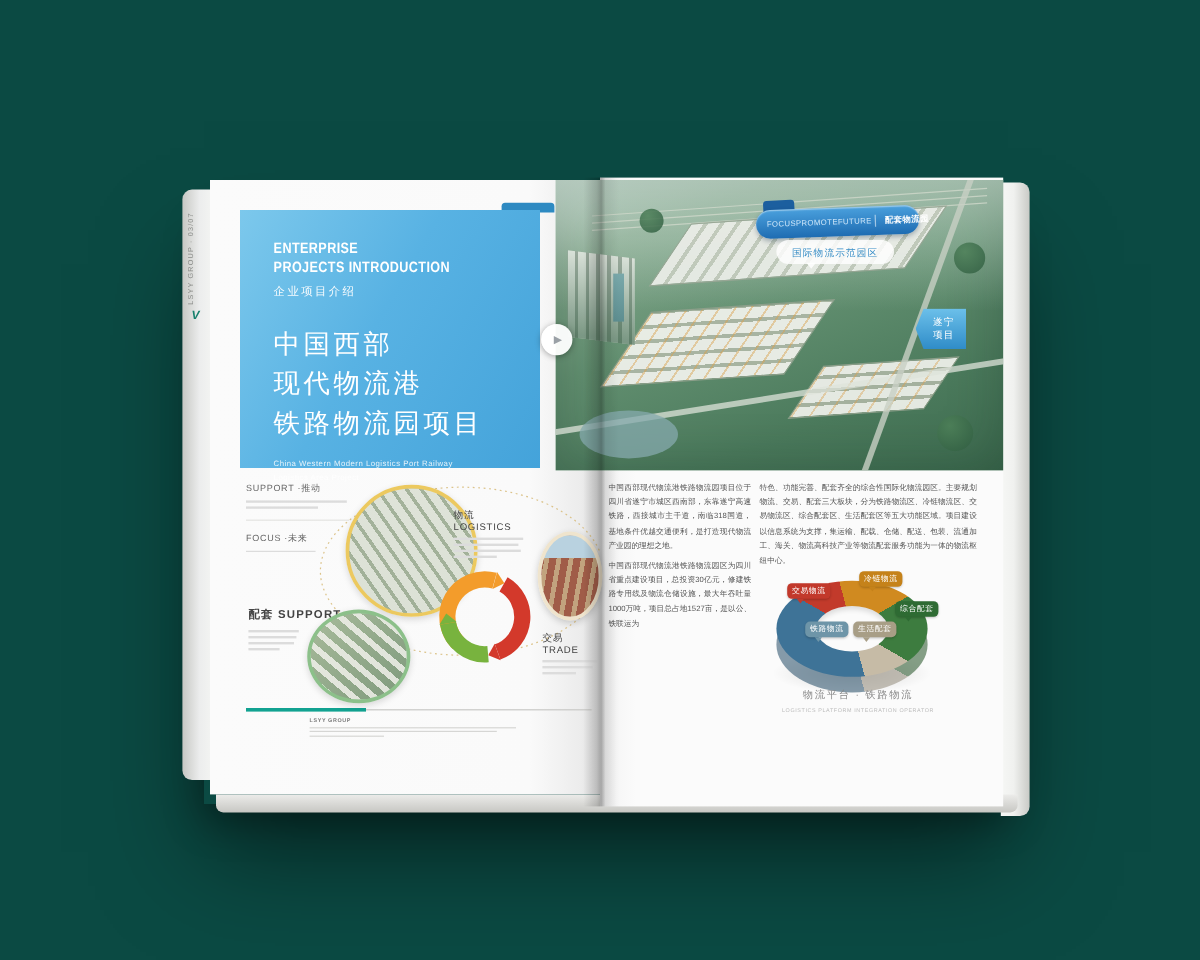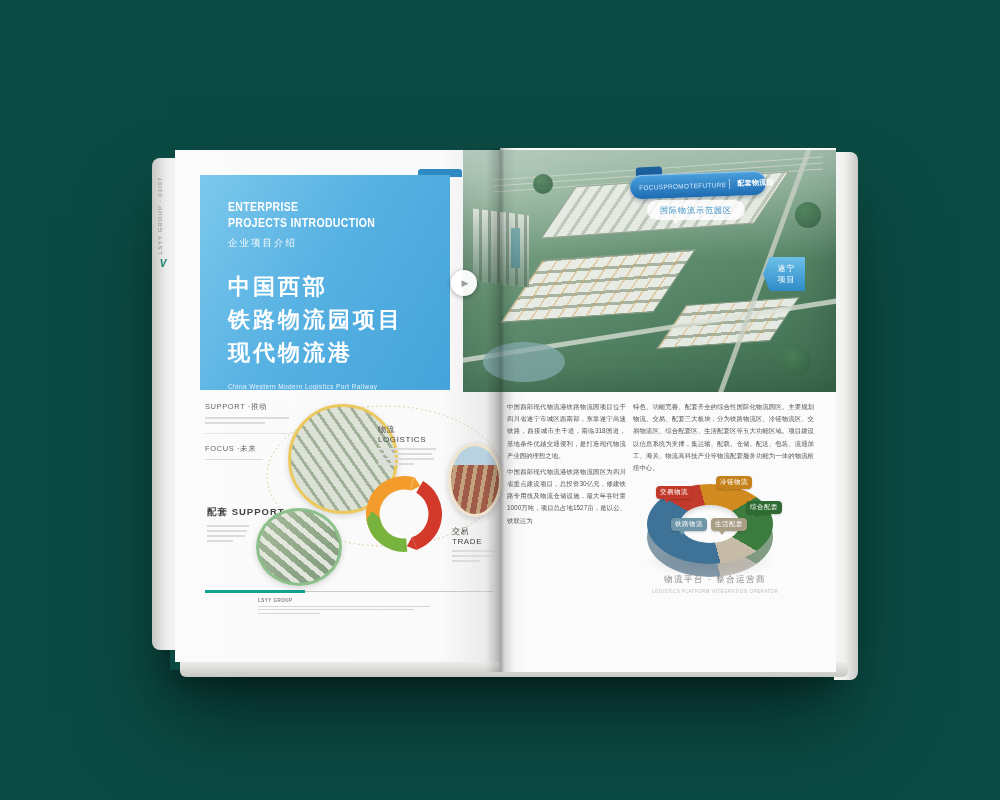--- a/index.html
+++ b/index.html
@@ -36,21 +36,21 @@
     font-style:italic;text-align:center;}
 
   
   .blue-nub{left:418px;top:169px;width:44px;height:8px;background:#2e8ac2;border-radius:3px 3px 0 0;}
   .header-block{left:200px;top:175px;width:250px;height:215px;z-index:12;
     background:linear-gradient(120deg,#7cc8ec 0%,#58b2e3 45%,#44a3da 100%);
     box-sizing:border-box;padding:24px 20px 0 28px;color:#fff;}
   .eyebrow{font-weight:bold;font-size:12.5px;line-height:1.3;letter-spacing:.4px;
     transform:scaleX(.84);transform-origin:left;}
   .eyebrow-cn{font-size:9.5px;margin-top:5px;opacity:.95;letter-spacing:2px;}
-  .main-title{margin-top:20px;font-size:22px;line-height:1.5;letter-spacing:3px;font-weight:700;}
+  .main-title{margin-top:20px;font-size:22px;line-height:1.5;letter-spacing:3px;font-weight:400;}
   .sub-en{margin-top:12px;font-size:6.5px;line-height:1.9;letter-spacing:.4px;opacity:.85;}
 
   
   .aerial-photo{left:463px;top:150px;width:373px;height:242px;overflow:hidden;z-index:10;
     background:linear-gradient(160deg,#a9c3b3 0%,#83a78c 18%,#628f70 45%,#4b7a5c 75%,#3d6b4f 100%);
     box-shadow:inset 0 0 45px rgba(15,40,28,.28);}
   .ph{position:absolute;}
   .ph-haze{left:0;top:0;right:0;height:45%;background:linear-gradient(180deg,rgba(212,228,219,.55),rgba(212,228,219,0));}
   .ph-track{height:1px;background:#cfd8cb;width:330px;opacity:.8;}
   .ph-rail{left:95px;top:30px;width:212px;height:48px;transform:rotate(-4deg) skewX(-38deg);
@@ -204,22 +204,22 @@
 
 <div class="abs blue-nub"></div>
 <div class="abs header-block">
   <div class="eyebrow">
     <div>ENTERPRISE</div>
     <div>PROJECTS INTRODUCTION</div>
   </div>
   <div class="eyebrow-cn">企业项目介绍</div>
   <div class="main-title">
     <div>中国西部</div>
+    <div>现代物流港</div>
     <div>铁路物流园项目</div>
-    <div>现代物流港</div>
   </div>
   <div class="sub-en">
     <div>China Western Modern Logistics Port Railway</div>
     <div>Logistics Area Project</div>
   </div>
 </div>
 
 <div class="abs spine-shade"></div>
 
 <div class="abs play-btn">
@@ -314,16 +314,16 @@
     <div class="ring-side"></div>
     <div class="ring"></div>
     <div class="ring-hole"></div>
   </div>
   <div class="tag tag-red">交易物流</div>
   <div class="tag tag-orange">冷链物流</div>
   <div class="tag tag-green">综合配套</div>
   <div class="tag tag-tan">生活配套</div>
   <div class="tag tag-steel">铁路物流</div>
   <div class="diagram-cap">
-    <div class="dc-cn">物流平台 · 整合运营商</div>
+    <div class="dc-cn">物流平台 · 铁路物流</div>
     <div class="dc-en">LOGISTICS PLATFORM INTEGRATION OPERATOR</div>
   </div>
 </div>
 
 </body></html>

